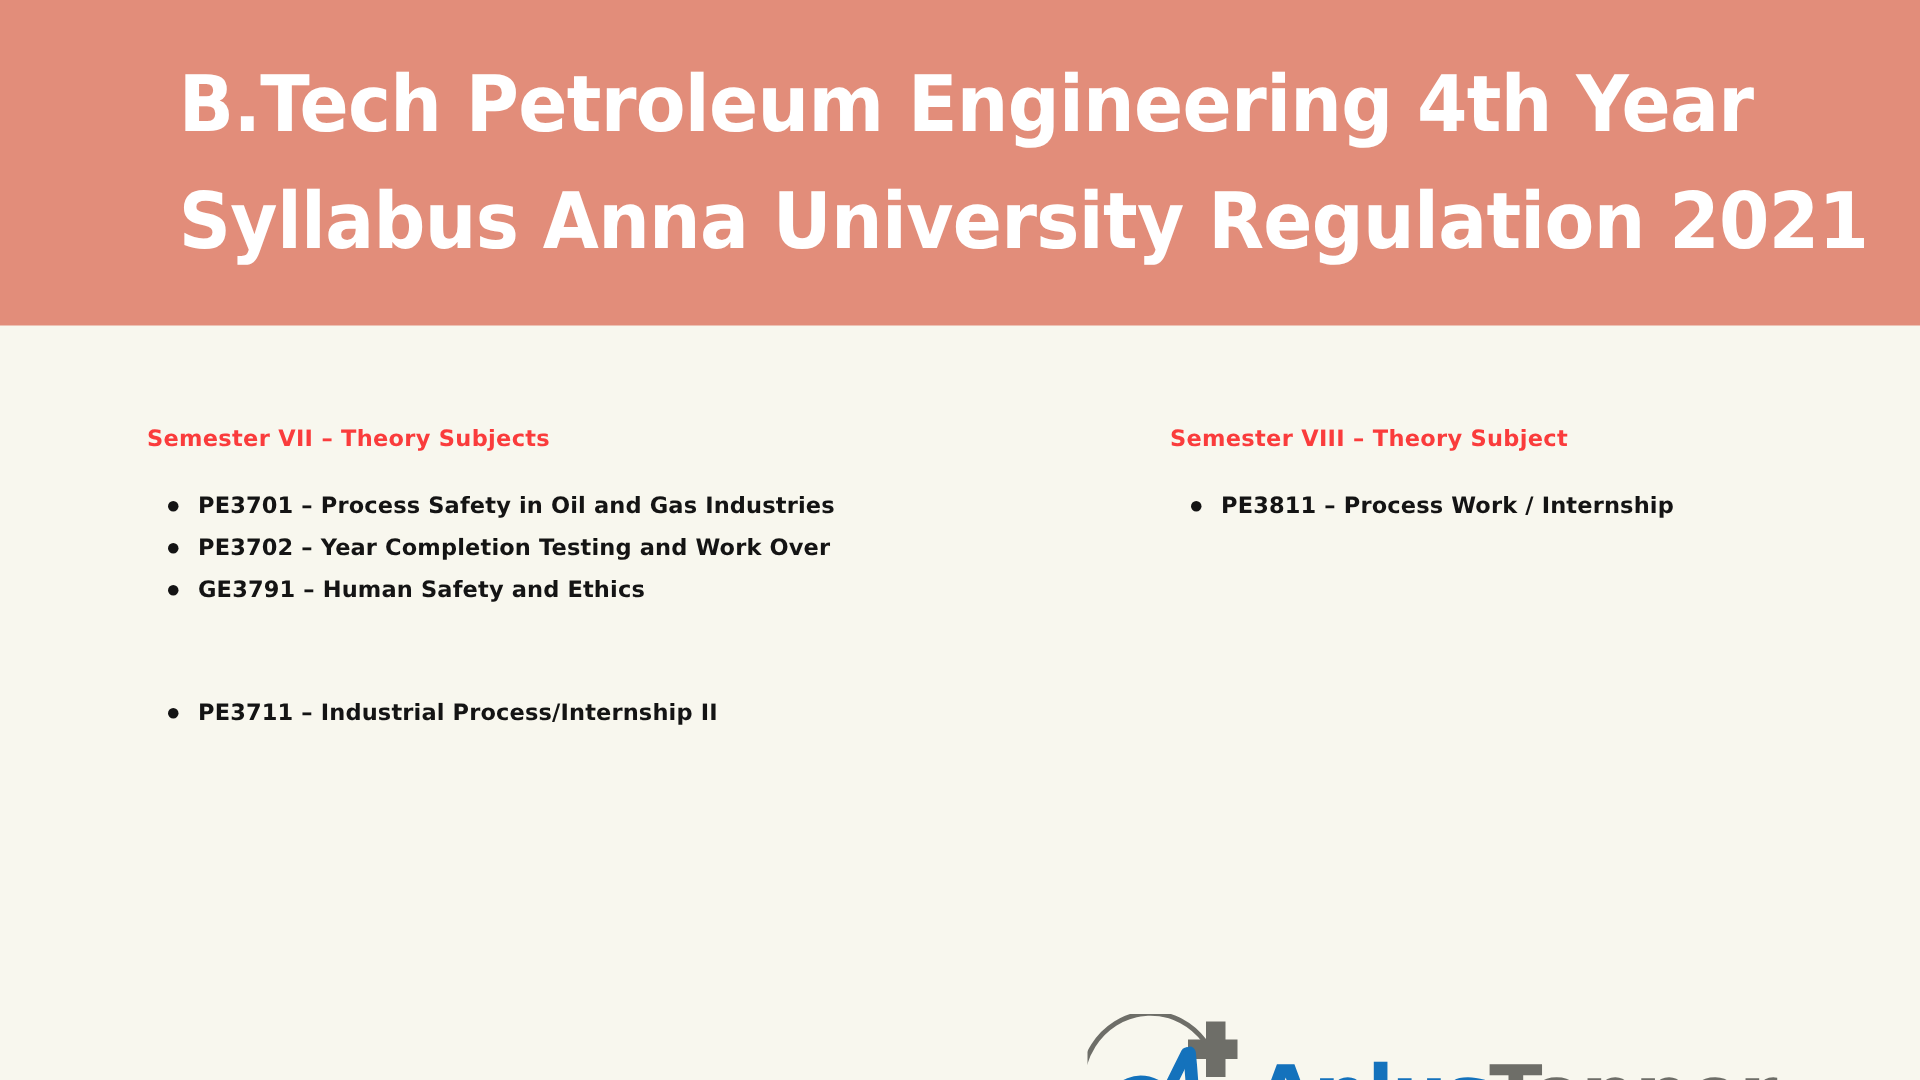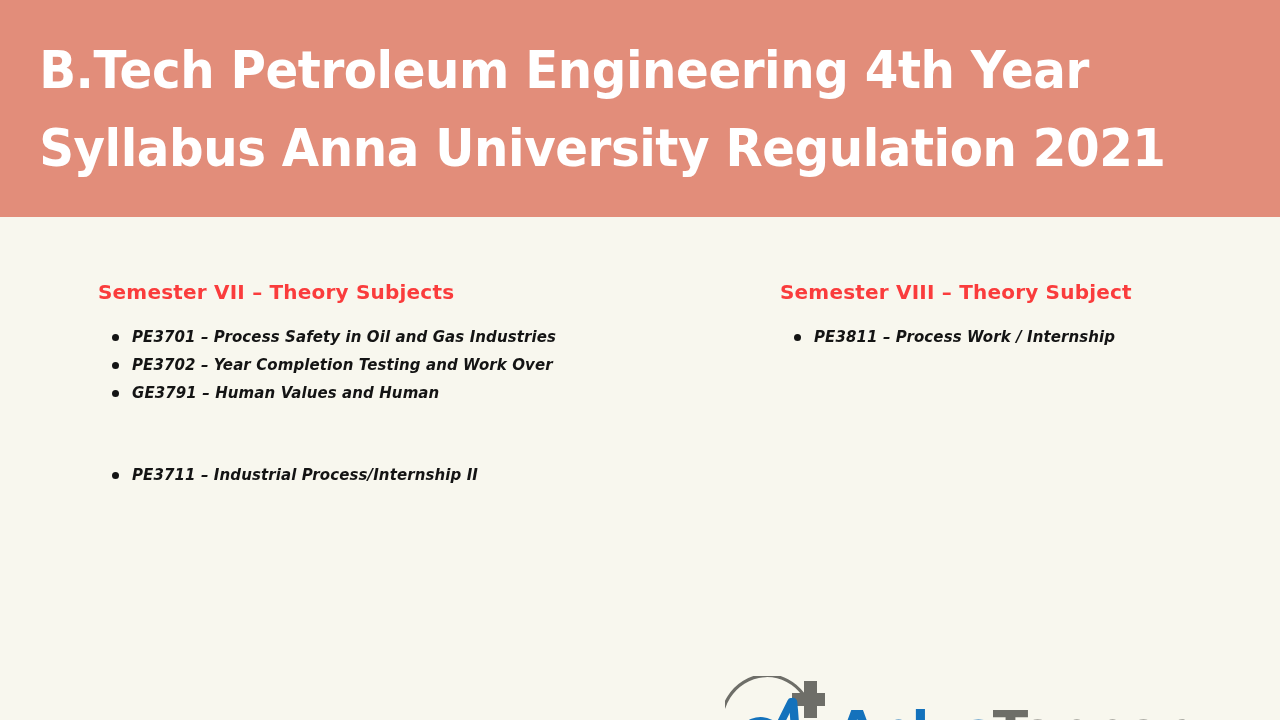--- a/index.html
+++ b/index.html
@@ -24,21 +24,21 @@
   
   .header-band {
     position: absolute;
     left: 0;
     top: 0;
     width: 1280px;
     height: 217px;
     background: #e28d7a;
     display: flex;
     flex-direction: column;
-    align-items: flex-start;
+    align-items: center;
     justify-content: center;
   }
   .header-title {
     color: #ffffff;
     font-family: "DejaVu Sans", sans-serif;
     font-weight: bold;
     font-size: 52px;
     line-height: 78px;
     letter-spacing: -0.5px;
     text-align: center;
@@ -71,42 +71,41 @@
     position: absolute;
     left: 780px;
     top: 64px;
     width: 420px;
   }
 
   .section-heading {
     color: #fa3c3c;
     font-family: "DejaVu Sans", sans-serif;
     font-weight: bold;
-    font-size: 20px;
+    font-size: 15px;
     line-height: 22px;
     letter-spacing: 0.2px;
     margin: 0;
   }
 
   ul.subject-list {
     list-style: none;
     margin: 20px 0 0 0;
     padding: 0;
   }
   ul.subject-list li {
     position: relative;
     color: #141414;
     font-family: "DejaVu Sans", sans-serif;
     font-weight: bold;
     font-size: 15px;
     line-height: 28px;
     padding-left: 34px;
     letter-spacing: 0.1px;
     white-space: nowrap;
-    font-style: italic;
   }
   ul.subject-list li::before {
     content: "";
     position: absolute;
     left: 14px;
     top: 11px;
     width: 7px;
     height: 7px;
     border-radius: 50%;
     background: #141414;
@@ -158,21 +157,21 @@
 
   <div class="content">
 
     <div class="col-left">
 
       <div>
         <h2 class="section-heading">Semester VII – Theory Subjects</h2>
         <ul class="subject-list">
           <li>PE3701 – Process Safety in Oil and Gas Industries</li>
           <li>PE3702 – Year Completion Testing and Work Over</li>
-          <li>GE3791 – Human Values and Human</li>
+          <li>GE3791 – Human Safety and Ethics</li>
         </ul>
       </div>
 
       <div class="block-gap"></div>
 
       <div>
         <ul class="subject-list">
           <li>PE3711 – Industrial Process/Internship II</li>
         </ul>
       </div>

